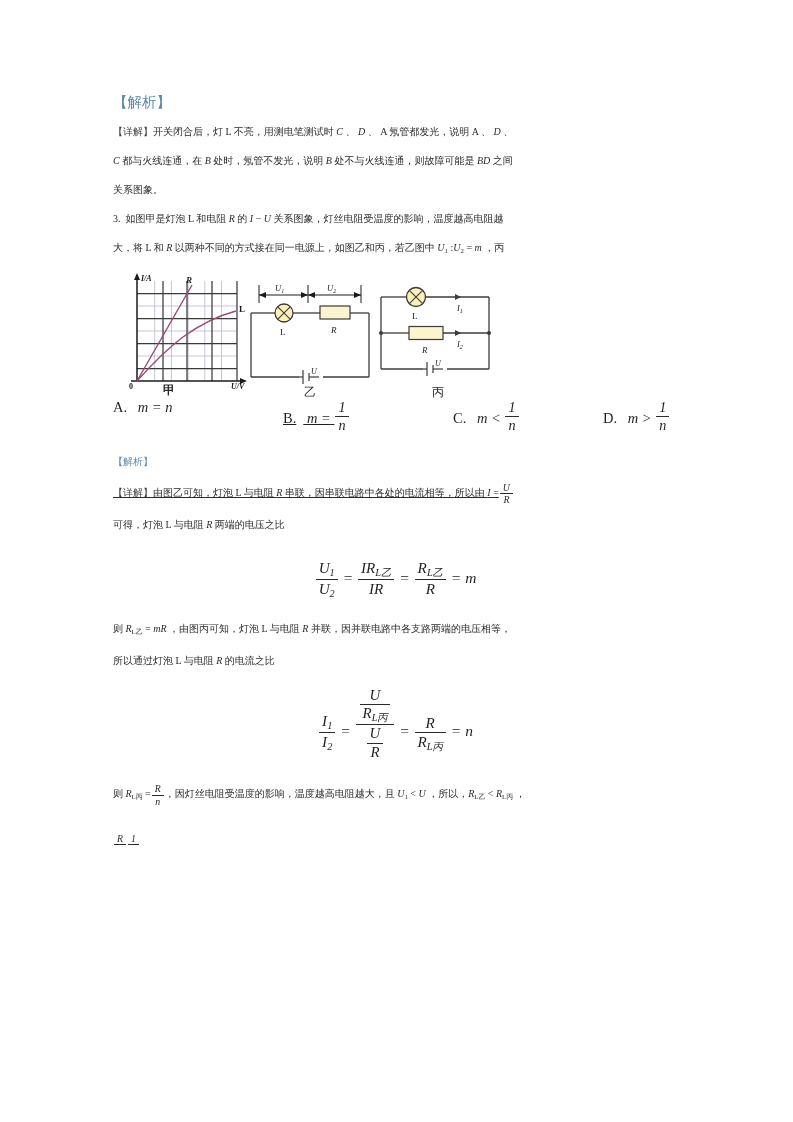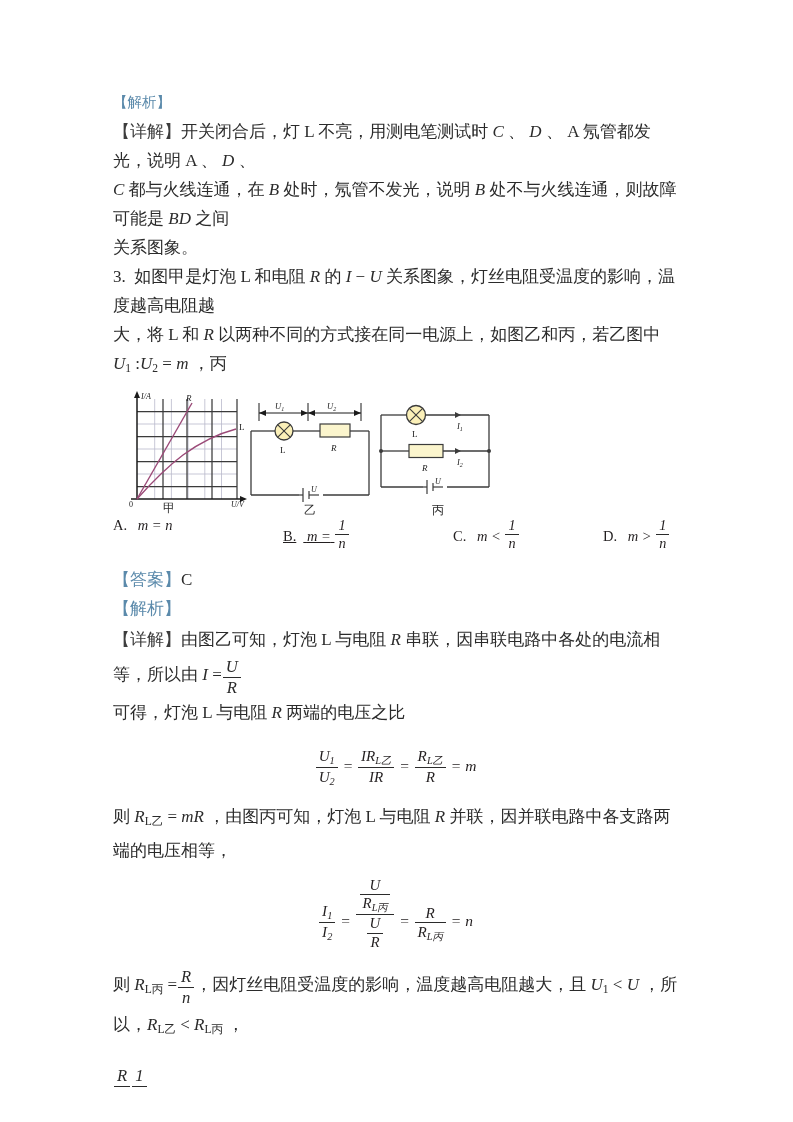--- a/index.html
+++ b/index.html
@@ -28,21 +28,21 @@
     top: 88px;
     width: 565px;
   }
   .line {
     font-size: 14.5px;
     line-height: 29px;
     color: #2b2b2b;
     white-space: nowrap;
   }
   .para {
-    font-size: 17px;
+    font-size: 10px;
     line-height: 29px;
     color: #2b2b2b;
   }
   .tag {
     color: #5b8aab;
     font-weight: normal;
   }
   .tag-dark {
     color: #3d3d3d;
   }
@@ -86,21 +86,21 @@
     font-style: italic;
   }
 
   
   .figure {
     position: relative;
     height: 128px;
     margin: 2px 0 4px 0;
   }
 
-  .fig-graph { position: absolute; left: 0px;  top: 0px; width: 140px; height: 128px; }
+  .fig-graph { position: absolute; left: 0px;  top: 0px; width: 140px; height: 128px; font-weight: bold; }
   .fig-yi    { position: absolute; left: 132px; top: 6px; width: 130px; height: 120px; }
   .fig-bing  { position: absolute; left: 258px; top: 6px; width: 134px; height: 120px; }
 
   .fig-caption {
     position: absolute;
     width: 100%;
     text-align: center;
     bottom: -2px;
     font-size: 12px;
     color: #2b2b2b;
@@ -312,27 +312,24 @@
         <span class="lbl">D.</span>
         <span class="it">m &gt;</span>
         <span class="frac it">
           <span class="num">1</span>
           <span class="den">n</span>
         </span>
       </div>
     </div>
 
     <div class="para">
-      <span class="tag">【答案】</span><span>C</span>
-    </div>
-    <div class="para">
       <span class="tag">【解析】</span>
     </div>
 
-    <div class="para" style="line-height:34px;">
+    <div class="para" style="line-height:34px;text-decoration:underline;">
       <span class="tag-dark">【详解】</span><span>由图乙可知，灯泡 L 与电阻 <span class="it">R</span> 串联，因串联电路中各处的电流相等，所以由 <span class="it">I</span> =</span><span class="frac big it"><span class="num">U</span><span class="den">R</span></span>
     </div>
 
     <div class="para">
       <span>可得，灯泡 L 与电阻 <span class="it">R</span> 两端的电压之比</span>
     </div>
 
     <div class="eqrow" style="margin:20px 0 14px 0;">
       <span class="frac big">
         <span class="num"><span class="it">U</span><sub>1</sub></span>
@@ -347,20 +344,23 @@
       <span class="frac big">
         <span class="num"><span class="it">R</span><sub>L乙</sub></span>
         <span class="den"><span class="it">R</span></span>
       </span>
       <span>=</span>
       <span class="it">m</span>
     </div>
 
     <div class="para">
       <span>则 <span class="it">R</span><sub>L乙</sub> = <span class="it">mR</span> ，由图丙可知，灯泡 L 与电阻 <span class="it">R</span> 并联，因并联电路中各支路两端的电压相等，</span>
+    </div>
+    <div class="para">
+      <span>所以通过灯泡 L 与电阻 <span class="it">R</span> 的电流之比</span>
     </div>
 
     <div class="eqrow" style="margin:12px 0 16px 0;">
       <span class="frac big">
         <span class="num"><span class="it">I</span><sub>1</sub></span>
         <span class="den"><span class="it">I</span><sub>2</sub></span>
       </span>
       <span>=</span>
       <span class="frac nested">
         <span class="num">

